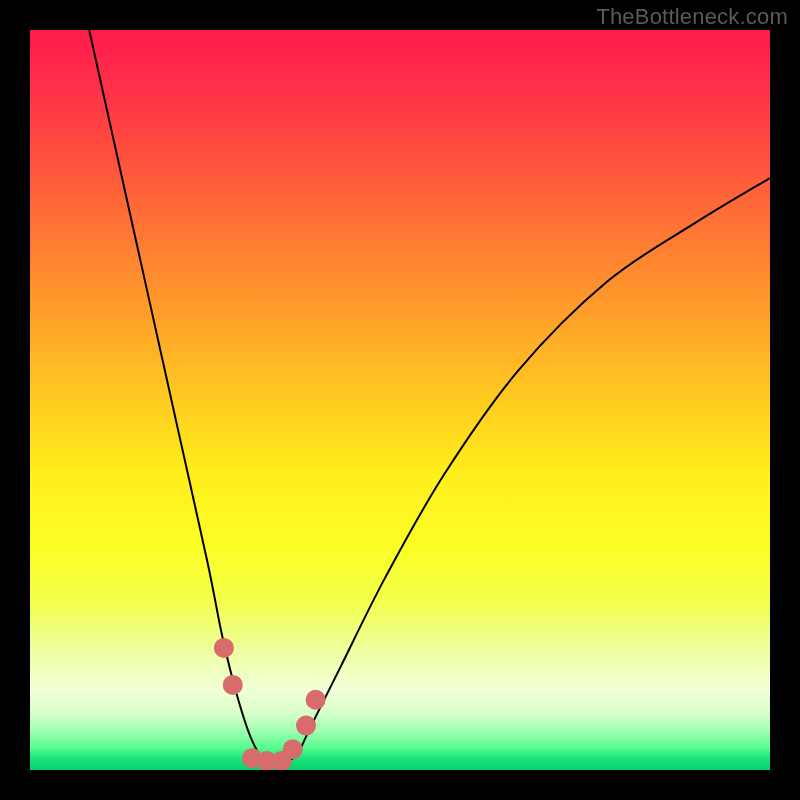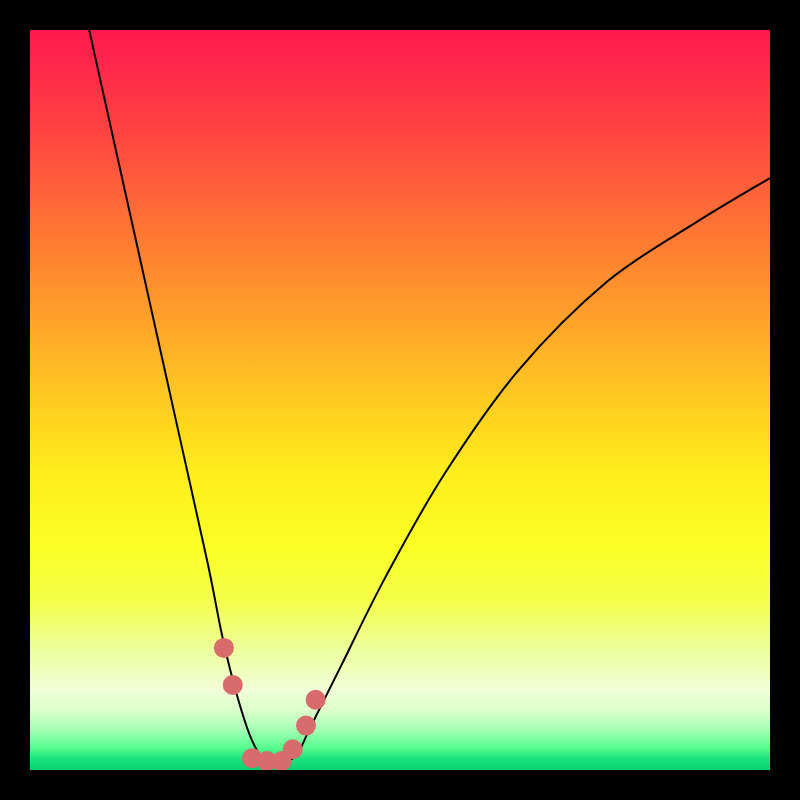--- a/index.html
+++ b/index.html
@@ -58,20 +58,21 @@
     inset: 0;
     width: 100%;
     height: 100%;
   }
 </style>
 </head>
 <body>
 
 <div class="frame">
 
+  <div class="watermark">TheBottleneck.com</div>
 
   <div class="plot-area">
     <svg class="curves" id="curve-svg" viewBox="0 0 740 740" preserveAspectRatio="none">
         <path d="M 59.2 0 C 64.13333333333334 22.200000000000006, 78.93333333333334 88.80000000000004, 88.8 133.20000000000005 C 98.66666666666666 177.60000000000005, 108.53333333333333 222, 118.4 266.4 C 128.26666666666668 310.79999999999995, 138.13333333333333 355.2, 148 399.59999999999997 C 157.86666666666667 443.99999999999994, 170.2 498.26666666666665, 177.6 532.8 C 185 567.3333333333333, 187.46666666666667 584.5999999999999, 192.4 606.8 C 197.33333333333334 629, 202.26666666666668 648.7333333333333, 207.20000000000002 666 C 212.13333333333335 683.2666666666667, 217.06666666666666 699.3, 222 710.4 C 226.93333333333334 721.5, 231.86666666666667 728.9, 236.8 732.6 C 241.73333333333335 736.3000000000001, 246.66666666666669 733.8333333333334, 251.60000000000002 732.6 C 256.53333333333336 731.3666666666667, 261.46666666666664 731.3666666666667, 266.4 725.2 C 271.3333333333333 719.0333333333334, 273.79999999999995 710.4000000000001, 281.2 695.6 C 288.6 680.8, 298.4666666666667 661.0666666666666, 310.8 636.4 C 323.1333333333333 611.7333333333333, 337.93333333333334 579.6666666666667, 355.2 547.6 C 372.46666666666664 515.5333333333333, 392.20000000000005 478.53333333333336, 414.40000000000003 444 C 436.6 409.46666666666664, 461.2666666666667 372.46666666666664, 488.40000000000003 340.4 C 515.5333333333334 308.3333333333333, 547.6 276.26666666666665, 577.2 251.59999999999997 C 606.8000000000001 226.9333333333333, 638.8666666666667 209.66666666666663, 666 192.39999999999998 C 693.1333333333333 175.13333333333333, 727.6666666666666 155.4, 740 148" fill="none" stroke="#000" stroke-width="2"></path>
         <circle cx="193.88" cy="617.9" r="10" fill="#d86b6b"></circle>
         <circle cx="202.75999999999996" cy="654.9" r="10" fill="#d86b6b"></circle>
         <circle cx="222" cy="728.16" r="10" fill="#d86b6b"></circle>
         <circle cx="236.8" cy="731.12" r="10" fill="#d86b6b"></circle>
         <circle cx="251.60000000000002" cy="731.12" r="10" fill="#d86b6b"></circle>
         <circle cx="262.7" cy="719.28" r="10" fill="#d86b6b"></circle>

